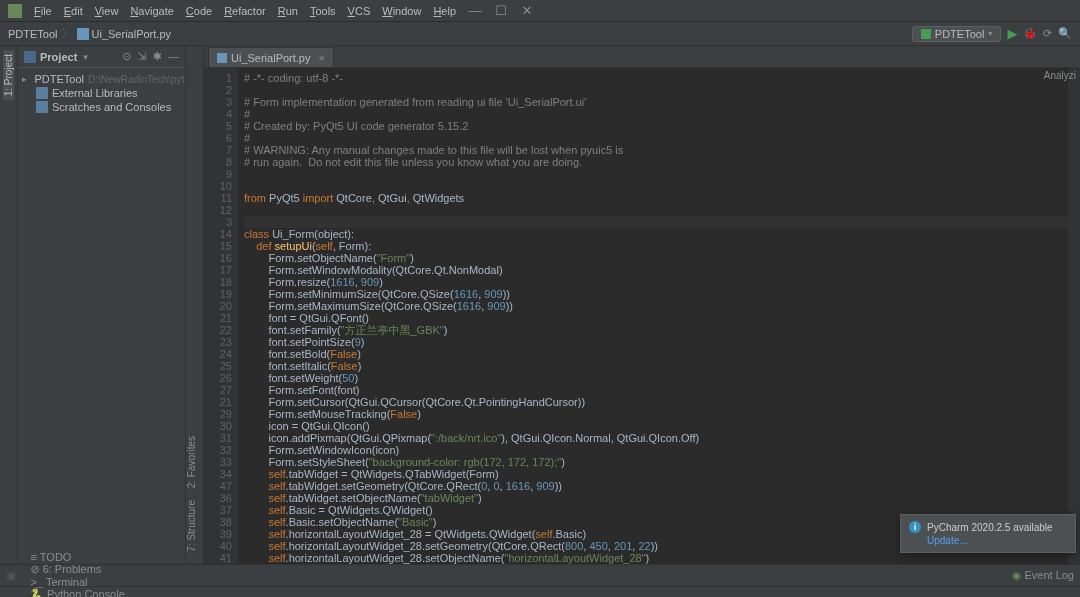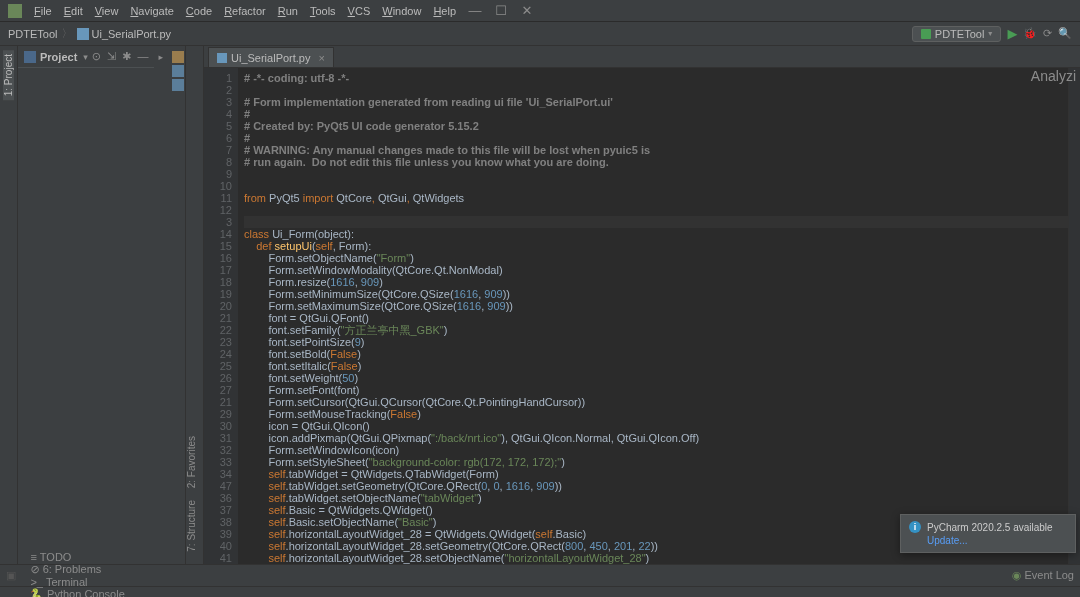--- a/index.html
+++ b/index.html
@@ -21,21 +21,21 @@
 .toolbar .run-btn { color: #499c54; font-size: 13px; cursor: pointer; }
 .toolbar .debug-btn { color: #499c54; font-size: 11px; cursor: pointer; }
 .toolbar .tool-icon { color: #8c8c8c; cursor:pointer; }
 
 .main { display: flex; height: 518px; }
 
 .left-gutter { width: 18px; background: #3c3f41; border-right: 1px solid #323232; display:flex; flex-direction:column; align-items:center; padding-top:4px; gap:20px; }
 .left-gutter .tab-v { writing-mode: vertical-rl; transform: rotate(180deg); font-size: 10px; color: #8c8c8c; cursor:pointer; padding:4px 0;}
 .left-gutter .tab-v.active { background:#4c5052; color:#bbb; }
 
-.sidebar { width: 168px; background: #3c3f41; border-right: 1px solid #323232; display:flex; flex-direction:row; }
+.sidebar { width: 168px; background: #3c3f41; border-right: 1px solid #323232; display:flex; flex-direction:column; }
 .sidebar-header { height: 22px; background: #3c3f41; border-bottom: 1px solid #4c5052; display:flex; align-items:center; padding: 0 6px; gap:4px; }
 .sidebar-header .picon { width:12px;height:12px;background:#4a688a; }
 .sidebar-header .ptext { color:#bbb; font-weight:bold; }
 .sidebar-header .drop { color:#8c8c8c; font-size:9px; margin-left:2px;}
 .sidebar-header .actions { margin-left:auto; display:flex; gap:6px; color:#8c8c8c; font-size:11px;}
 .sidebar-header .actions span { cursor:pointer; }
 .tree { padding: 4px 0; font-size: 11px; }
 .tree-row { display:flex; align-items:center; padding: 1px 4px; gap:4px; white-space:nowrap; overflow:hidden; }
 .tree-row .arrow { color:#8c8c8c; font-size:9px; width:10px; }
 .tree-row .ficon { width:12px;height:12px; display:inline-block;}
@@ -48,29 +48,29 @@
 .editor-tabs { height:22px; background:#3c3f41; border-bottom:1px solid #323232; display:flex; align-items:flex-end; }
 .editor-tab { height:20px; background:#4c5052; border:1px solid #323232; border-bottom:none; padding:2px 8px; display:flex; align-items:center; gap:4px; font-size:11px; color:#bbb; margin-left:4px;}
 .editor-tab .tabicon { width:10px;height:10px;background:#6897bb; }
 .editor-tab .close { color:#8c8c8c; cursor:pointer; margin-left:4px; font-size:11px;}
 .editor { flex:1; display:flex; font-family: "Consolas","Courier New",monospace; font-size:11px; line-height:12px; overflow:hidden; position:relative;}
 .gutter { width:34px; background:#313335; color:#606366; text-align:right; padding:4px 6px 4px 0; }
 .gutter div { height:12px; }
 .code { flex:1; padding:4px 0 4px 6px; color:#a9b7c6; white-space:pre; position:relative; }
 .code .line { height:12px; }
 .code .line.hl { background:#323232; }
-.c-comment { color:#808080;font-weight:bold; }
+.c-comment { color:#808080; }
 .c-kw { color:#cc7832; }
 .c-str { color:#6a8759; }
 .c-num { color:#6897bb; }
 .c-name { color:#a9b7c6; }
 .c-cls { color:#a9b7c6; }
 .c-fn { color:#ffc66d; }
 .right-strip { width:12px; background:#313335; border-left:1px solid #323232; position:relative;}
-.analyze { position:absolute; top:2px; right:4px; font-size:14px; color:#8c8c8c; }
+.analyze { position:absolute; top:2px; right:4px; font-size:10px; color:#8c8c8c; }
 
 .bottom-panel { height:22px; background:#3c3f41; border-top:1px solid #323232; display:flex; align-items:center; padding:0 6px; gap:14px; font-size:11px; color:#8c8c8c;}
 .bottom-panel .bitem { cursor:pointer; display:flex; align-items:center; gap:3px;}
 .bottom-panel .right { margin-left:auto; display:flex; gap:8px; align-items:center;}
 
 .statusbar { height:20px; background:#3c3f41; display:flex; align-items:center; padding:0 6px; border-top:1px solid #323232;}
 
 .notification { position:absolute; bottom:44px; right:4px; width:176px; background:#4c5052; border:1px solid #5e6060; padding:6px 8px; font-size:10px; box-shadow:0 2px 8px rgba(0,0,0,0.4);}
 .notification .nhead { display:flex; gap:6px; align-items:center; color:#cccccc;}
 .notification .nicon { width:12px;height:12px; background:#3592c4; border-radius:50%; display:flex;align-items:center;justify-content:center;color:#fff;font-size:9px;font-weight:bold;}

